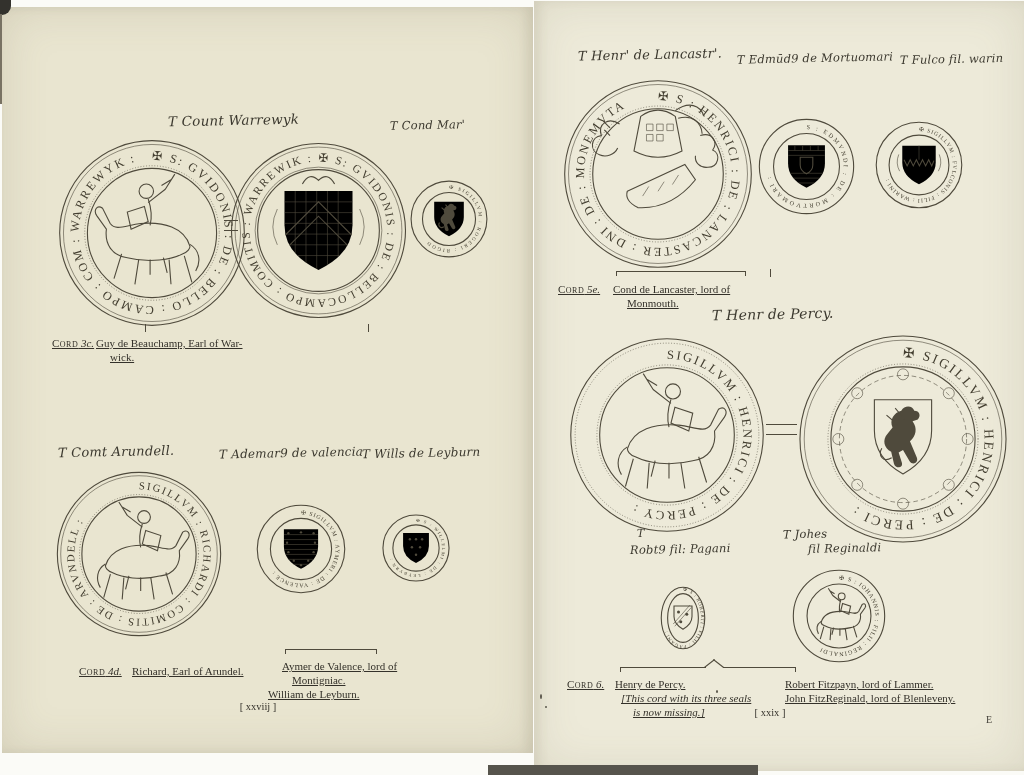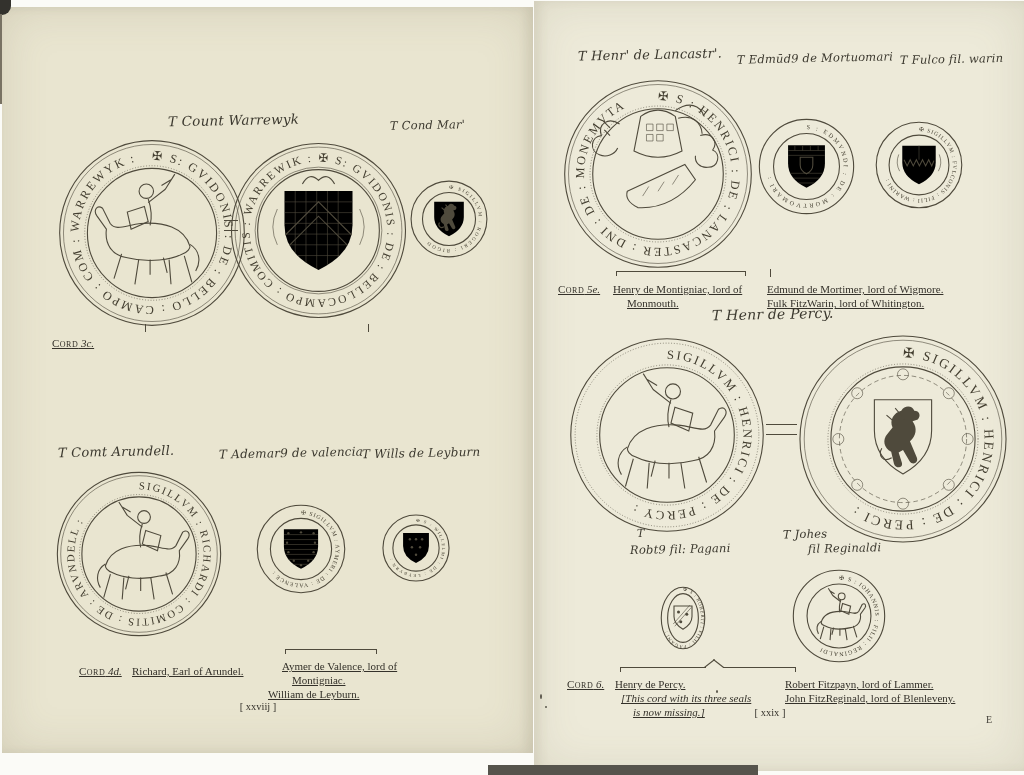--- a/index.html
+++ b/index.html
@@ -207,20 +207,24 @@
     <use href="#m-shield-lion"></use>
   </svg>
 
   <div class="tick" style="left:145px;top:324px"></div>
   <div class="tick" style="left:368px;top:324px"></div>
 
   <div class="cap" style="left:52px;top:336px">
     <span class="cord-word">Cord</span>
     <span class="cord-num">3c.</span>
   </div>
+  <div class="cap" style="left:96px;top:336px">
+    <div>Guy de Beauchamp, Earl of War-</div>
+    <div class="ind1">wick.</div>
+  </div>
 
   <div class="hw" style="left:58px;top:444px;font-size:13px">T Comt Arundell.</div>
   <div class="hw" style="left:219px;top:446px;font-size:12px">T Ademar9 de valencia</div>
   <div class="hw" style="left:362px;top:446px;font-size:12px">T Wills de Leyburn</div>
 
   <svg class="seal" style="left:55px;top:470px;width:168px;height:168px" viewBox="0 0 100 100">
     <g>
       <circle cx="50" cy="50" r="48.6"></circle>
         <circle cx="50" cy="50" r="46.6" class="thin"></circle>
       <circle cx="50" cy="50" r="35.4" class="thin dotted"></circle>
@@ -299,26 +303,22 @@
   </svg>
 
   <div class="bracket" style="left:616px;top:271px;width:128px"></div>
   <div class="tick" style="left:770px;top:269px"></div>
 
   <div class="cap" style="left:558px;top:282px">
     <span class="cord-word">Cord</span>
     <span class="cord-num">5e.</span>
   </div>
   <div class="cap" style="left:613px;top:282px">
-    <div>Henry de Montigniac, lord of</div>
+    <div>Cond de Lancaster, lord of</div>
     <div class="ind1">Monmouth.</div>
-  </div>
-  <div class="cap" style="left:767px;top:282px">
-    <div>Edmund de Mortimer, lord of Wigmore.</div>
-    <div>Fulk FitzWarin, lord of Whitington.</div>
   </div>
 
   <div class="hw" style="left:712px;top:306px;font-size:14px">T Henr de Percy.</div>
 
   <svg class="seal" style="left:568px;top:336px;width:198px;height:198px" viewBox="0 0 100 100">
     <g>
       <circle cx="50" cy="50" r="48.6"></circle>
         <circle cx="50" cy="50" r="46.4" class="thin dotted"></circle>
       <circle cx="50" cy="50" r="35.4" class="thin dotted"></circle>
         <circle cx="50" cy="50" r="34"></circle>

